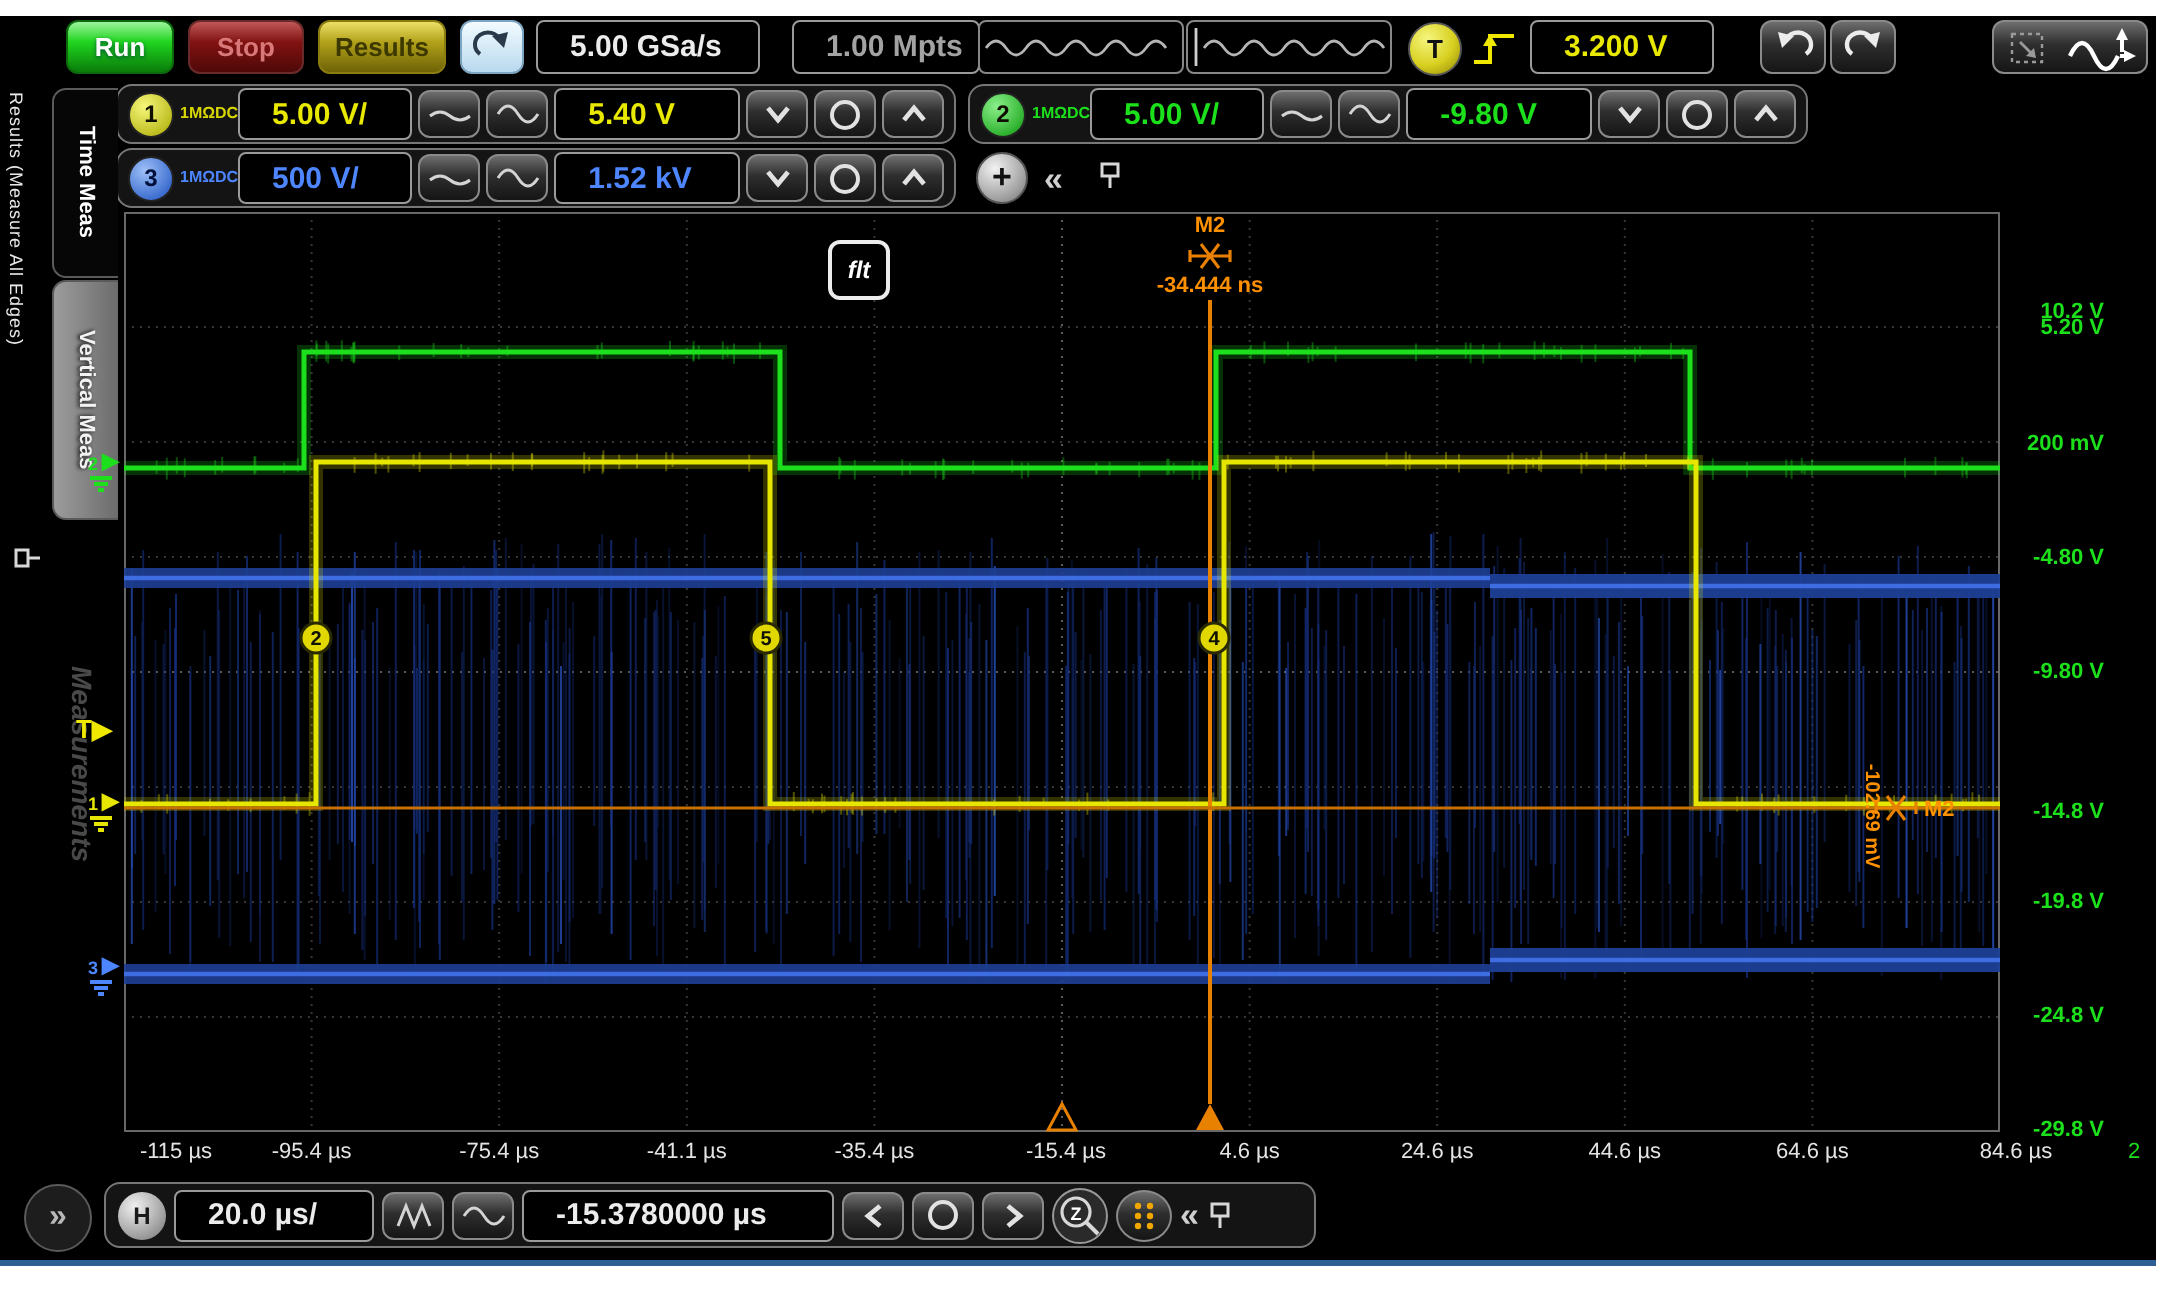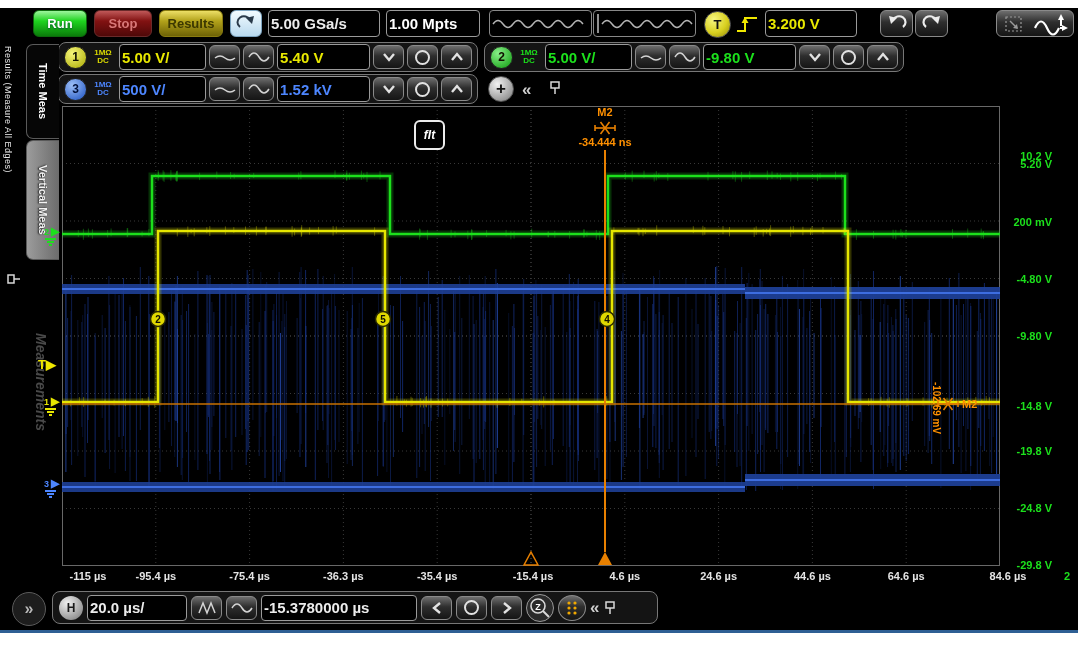--- a/index.html
+++ b/index.html
@@ -6,37 +6,37 @@
   .stage{position:relative;width:1080px;height:645px;background:#fff;overflow:hidden;
          font-family:"Liberation Sans",sans-serif;}
   .screen{position:absolute;left:0;top:8px;width:1078px;height:622px;background:#000;
           border-bottom:3px solid #2e5f94;}
   
   .btn{background:linear-gradient(#6e6e6e,#2e2e2e 45%,#151515);border:1px solid #8a8a8a;
        border-radius:6px;color:#e8e8e8;display:flex;align-items:center;justify-content:center;
        box-sizing:border-box;font-weight:bold;}
   .tb{position:absolute;top:10px;height:27px;}
   .vbox{background:#000;border:1px solid #9a9a9a;border-radius:4px;display:flex;align-items:center;
-        padding:0 2px;font-weight:bold;font-size:15px;box-sizing:border-box;white-space:nowrap;}
+        padding:0 16px;font-weight:bold;font-size:15px;box-sizing:border-box;white-space:nowrap;}
   .run{background:linear-gradient(#9cf59c,#1fd41f 40%,#0a7c0a);border-color:#0c6a0c;color:#fff;
        text-shadow:0 1px 2px #053;}
   .stop{background:linear-gradient(#c05858,#821212 40%,#4e0808);border-color:#6a2a2a;color:#d87878;}
   .single{background:linear-gradient(#ecdf66,#b2a21a 40%,#6e6206);border-color:#8a7c10;color:#3c3800;}
   .bluebtn{background:linear-gradient(#f2fbff,#b9d9ee);border-color:#7da4c0;}
   .tcirc{position:absolute;width:25px;height:25px;border-radius:50%;
          background:radial-gradient(circle at 35% 30%,#f6f680,#d8d020 55%,#8e8406);
          border:1px solid #555;color:#111;font-weight:bold;font-size:13px;
          display:flex;align-items:center;justify-content:center;}
   
   .chgroup{position:absolute;height:30px;border:1px solid #777;border-radius:8px;background:#141414;
            display:flex;align-items:center;gap:3px;padding:0 5px;box-sizing:border-box;}
   .chcirc{width:21px;height:21px;border-radius:50%;flex:none;border:1px solid #222;
           background:radial-gradient(circle at 35% 30%,var(--c1),var(--c2));
           color:#101000;font-weight:bold;font-size:12px;display:flex;align-items:center;justify-content:center;}
-  .coup{display:flex;flex-direction:column;line-height:1;font-size:8px;font-weight:bold;flex:none;
+  .coup{display:flex;flex-direction:row;line-height:1;font-size:8px;font-weight:bold;flex:none;
         align-items:center;width:26px;}
   .sbtn{width:31px;height:24px;flex:none;}
   .ring{width:11px;height:11px;border:2px solid #e2e2e2;border-radius:50%;}
   .pluscirc{width:24px;height:24px;border-radius:50%;position:absolute;
             background:radial-gradient(circle at 35% 30%,#f2f2f2,#9c9c9c 70%,#6e6e6e);
             color:#111;font-size:17px;font-weight:bold;display:flex;align-items:center;justify-content:center;
             border:1px solid #555;}
   .chev{position:absolute;color:#cfcfcf;font-size:17px;font-weight:bold;line-height:1;}
   .pinbtn{position:absolute;}
   
@@ -47,21 +47,21 @@
   .tab1{top:44px;height:95px;background:#060606;border:1px solid #5a5a5a;border-right:none;color:#fff;}
   .tab2{top:140px;height:120px;background:linear-gradient(90deg,#9c9c9c,#6c6c6c);border:1px solid #5a5a5a;
         border-right:none;color:#f2f2f2;text-shadow:0 1px 2px #000;}
   .watermark{position:absolute;left:33px;top:333px;color:#494949;font-size:14px;font-style:italic;
              font-weight:bold;}
   
   #plot{position:absolute;left:62px;top:106px;width:938px;height:462px;background:#000;}
   #yaxis{position:absolute;left:1004px;top:106px;width:52px;height:478px;}
   .ylab{position:absolute;right:4px;width:48px;text-align:right;color:#1ce01c;font-size:11px;font-weight:bold;}
   #xaxis{position:absolute;left:62px;top:570px;width:1014px;height:16px;}
-  .xlab{position:absolute;color:#e4e4e4;font-size:11px;font-weight:bold;white-space:nowrap;}
+  .xlab{position:absolute;color:#e4e4e4;font-size:11px;font-weight:normal;white-space:nowrap;}
   .fltbadge{position:absolute;left:352px;top:14px;width:27px;height:26px;border:2px solid #ececec;
             border-radius:6px;color:#fff;font-size:12px;font-weight:bold;font-style:italic;
             display:flex;align-items:center;justify-content:center;background:#000;}
   
   .gmark{position:absolute;width:18px;height:22px;font-size:9px;font-weight:bold;}
   .gmark .garr{position:absolute;left:7px;top:1px;color:var(--c);font-size:11px;line-height:1;}
   .gmark .gnum{position:absolute;left:0px;top:2px;color:var(--c);}
   .gmark .gbar1{position:absolute;left:1px;top:13px;width:11px;height:2px;background:var(--c);}
   .gmark .gbar2{position:absolute;left:3px;top:16px;width:7px;height:2px;background:var(--c);}
   .gmark .gbar3{position:absolute;left:5px;top:19px;width:3px;height:2px;background:var(--c);}
@@ -92,21 +92,21 @@
 <div class="btn tb single" style="left:159px;width:64px;font-size:13px">Results</div>
 <div class="btn tb bluebtn" style="left:230px;width:32px">
   <span>
         <svg width="22" height="18" viewBox="0 0 22 18" style="transform:scaleX(-1)">
           <path d="M17,12 A6.5,6 0 1 0 7,5" stroke="#2a3a4a" stroke-width="2" fill="none"></path>
           <polygon points="3,1 11,3 5,9" fill="#2a3a4a"></polygon>
         </svg>
       </span>
 </div>
 <div class="vbox tb" style="left:268px;width:112px;color:#ececec">5.00 GSa/s</div>
-<div class="vbox tb" style="left:386px;width:94px;color:#ffffff">1.00 Mpts</div>
+<div class="vbox tb" style="left:396px;width:94px;color:#a3a3a3">1.00 Mpts</div>
 <div class="vbox tb" style="left:489px;width:103px;padding:0;border-color:#888">
   <span>
         <svg width="101" height="23" viewBox="0 0 101 23">
           <path d="M3,12 Q8,5 13,12 T23,12 T33,12 T43,12 T53,12 T63,12 T73,12 T83,12 T93,12" stroke="#b4b4b4" stroke-width="1.4" fill="none"></path>
         </svg>
       </span>
 </div>
 <div class="vbox tb" style="left:593px;width:103px;padding:0;border-color:#888">
   <span>
         <svg width="101" height="23" viewBox="0 0 101 23">
@@ -878,21 +878,21 @@
       <span class="ylab" style="top: 224.2px;">-9.80 V</span>
       <span class="ylab" style="top: 281.5px; margin-top: 12px;">-14.8 V</span>
       <span class="ylab" style="top: 338.8px;">-19.8 V</span>
       <span class="ylab" style="top: 396.1px;">-24.8 V</span>
       <span class="ylab" style="top: 453.4px;">-29.8 V</span>
     </div>
 <div id="xaxis">
       <span class="xlab" style="left: 26px; transform: translateX(-50%);">-115 µs</span>
       <span class="xlab" style="left: 93.8px; transform: translateX(-50%);">-95.4 µs</span>
       <span class="xlab" style="left: 187.6px; transform: translateX(-50%);">-75.4 µs</span>
-      <span class="xlab" style="left: 281.4px; transform: translateX(-50%);">-36.3 µs</span>
+      <span class="xlab" style="left: 281.4px; transform: translateX(-50%);">-41.1 µs</span>
       <span class="xlab" style="left: 375.2px; transform: translateX(-50%);">-35.4 µs</span>
       <span class="xlab" style="left: 451px; transform: translateX(-50%); margin-left: 20px;">-15.4 µs</span>
       <span class="xlab" style="left: 562.8px; transform: translateX(-50%);">4.6 µs</span>
       <span class="xlab" style="left: 656.6px; transform: translateX(-50%);">24.6 µs</span>
       <span class="xlab" style="left: 750.4px; transform: translateX(-50%);">44.6 µs</span>
       <span class="xlab" style="left: 844.2px; transform: translateX(-50%);">64.6 µs</span>
       <span class="xlab" style="left: 946px; transform: translateX(-50%);">84.6 µs</span>
       <span class="xlab" style="left: 1002px; color: rgb(28, 224, 28);">2</span>
     </div>
 

